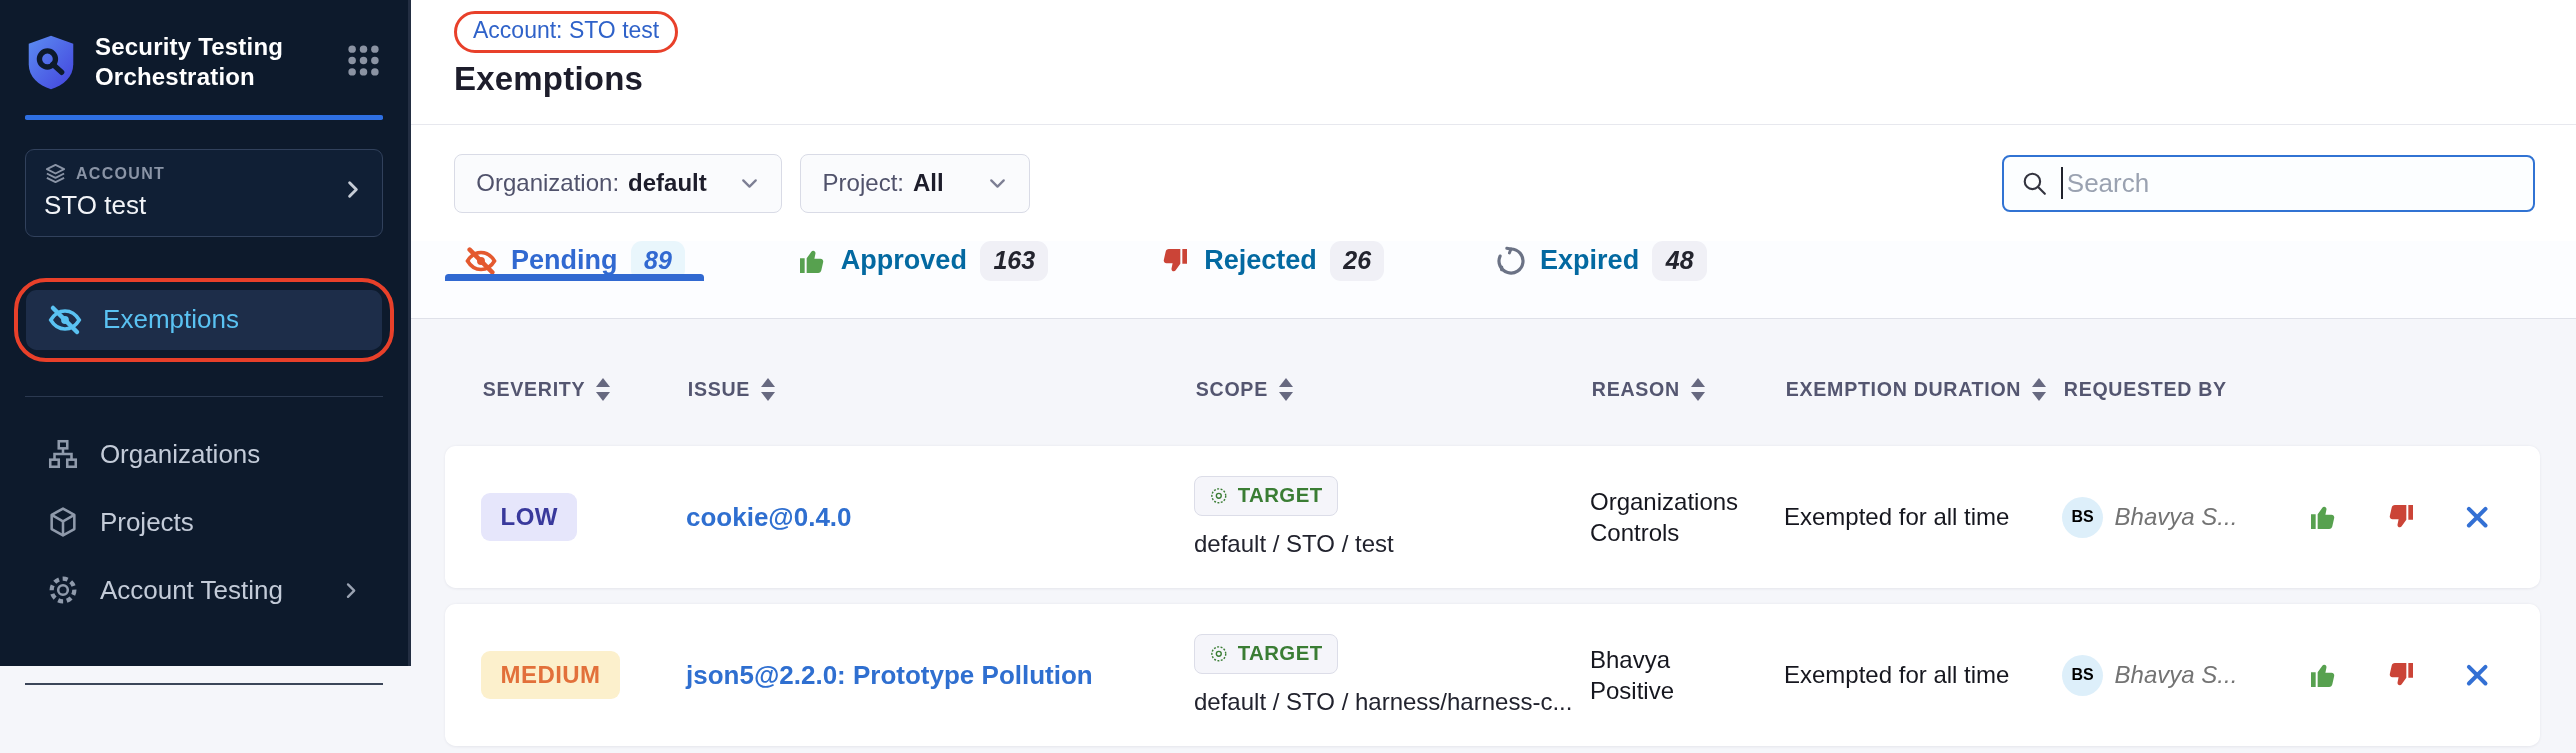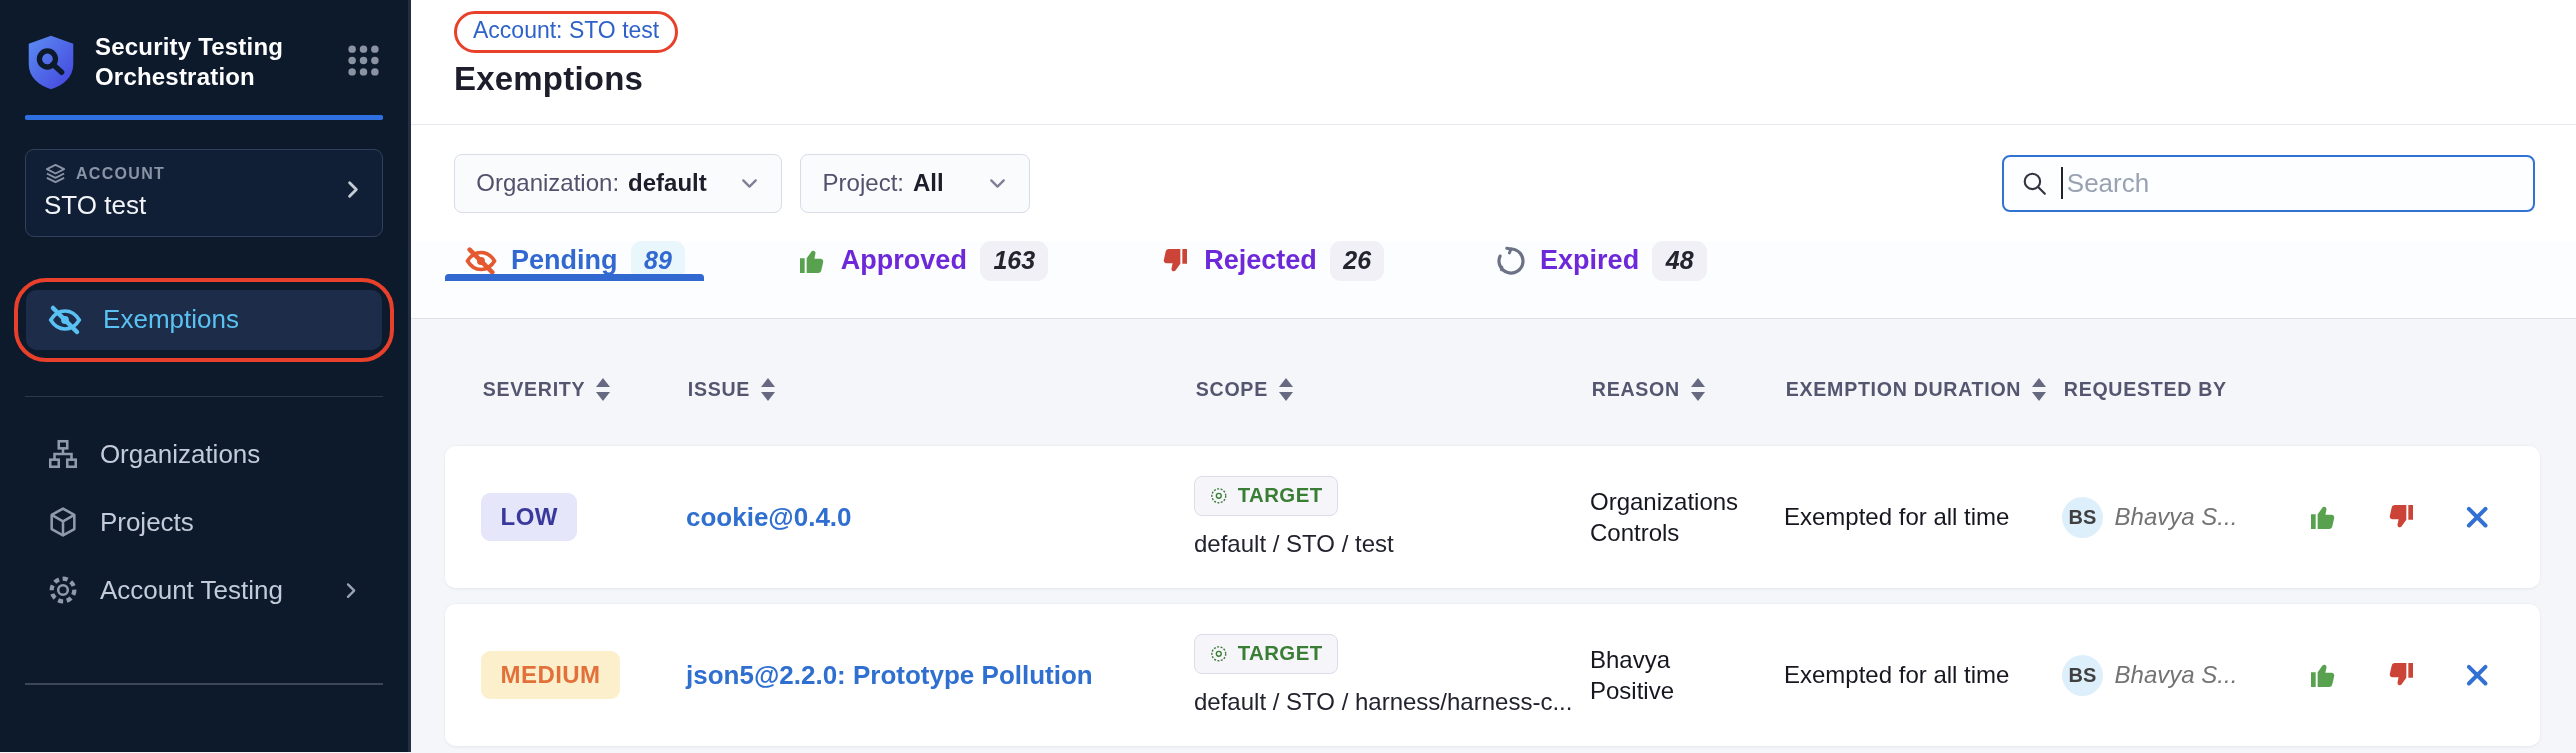--- a/index.html
+++ b/index.html
@@ -1,21 +1,21 @@
 <!DOCTYPE html>
 <html style="font-size:14.2px"><head>
 <meta charset="utf-8">
 <style>
   * { margin:0; padding:0; box-sizing:border-box; }
   html,body { width:2576px; height:754px; overflow:hidden; }
   body { font-family:"Liberation Sans", sans-serif; background:#f5f6fa; }
   .app { display:flex; width:2576px; height:754px; }
 
   
-  .sidebar { width:411px; height:752px; background:#0d1a2c; flex:0 0 411px; position:relative; border-right:3.6px solid #232e42; }
+  .sidebar { width:411px; height:666px; background:#0d1a2c; flex:0 0 411px; position:relative; border-right:3.6px solid #232e42; }
   .sb-header { display:flex; align-items:flex-start; padding:32px 25px 0 25px; }
   .logo-svg { width:52px; height:57px; flex:0 0 52px; margin-top:1.8px; }
   .sb-title { color:#ffffff; font-weight:bold; font-size:24px; line-height:30px; margin-left:18px; width:213px; letter-spacing:0.2px; }
   .grid-icon { margin-left:auto; margin-top:9px; cursor:pointer; }
   .sb-accent { height:5.3px; background:#2e6fe2; margin:23px 25px 0 25px; border-radius:1.8px; }
   .account-card { margin:28.4px 25px 0 25px; border:1.8px solid #31415c; background:#101f35; border-radius:9px; padding:12.4px 18px 14.2px 18px; position:relative; cursor:pointer; }
   .acc-top { display:flex; align-items:center; gap:9px; }
   .acc-label { color:#8a94a6; font-size:16px; font-weight:bold; letter-spacing:1.3px; }
   .acc-name { color:#f2f4f8; font-size:26px; margin-top:5.3px; }
   .acc-chev { position:absolute; right:18px; top:28.4px; }
@@ -45,21 +45,21 @@
   .dd-chev { margin-left:30px; }
   .dropdown.project .dd-chev { margin-left:41px; }
   .search-box { margin-left:auto; display:flex; align-items:center; width:533px; height:57px; border:2.7px solid #3173d3; border-radius:8px; background:#fcfeff; padding:0 16px; }
   .search-box svg { flex:0 0 28.4px; }
   .caret { width:2.7px; height:32px; background:#20222c; margin-left:12.4px; }
   .search-input { border:none; outline:none; background:transparent; font-size:26px; color:#20222c; margin-left:3.6px; width:100%; font-family:"Liberation Sans", sans-serif; }
   .search-input::placeholder { color:#9aa2b1; }
 
   .tabs { background:#fcfdff; height:78px; border-bottom:1.8px solid #dfe1e9; display:flex; align-items:flex-start; padding:0 0 0 34px; }
   .tab { display:flex; align-items:center; gap:13.3px; padding:0 18.7px; margin-right:73px; position:relative; cursor:pointer; }
-  .tab-label { font-size:27px; color:#6d28d9; font-weight:bold; }
+  .tab-label { font-size:27px; color:#0369a1; font-weight:bold; }
   .tab.active .tab-label { color:#3169d1; }
   .tab-count { font-size:25px; font-weight:bold; color:#23242e; background:#f0f0f6; border-radius:11px; padding:5.3px 13.3px;font-style:italic; }
   .tab.active .tab-count { color:#3169d1; background:#e9f6fc; }
   .tab.active::after { content:""; position:absolute; left:0; right:0; bottom:0; height:6.2px; background:#3169d1; border-radius:3.6px 3.6px 0 0; }
 
   .table-area { padding:50px 36px 0 34px; }
   .tgrid { display:grid; grid-template-columns:241px 508px 396px 194px 278px 229px auto; align-items:center; }
   .thead { padding:0 0 0 1.8px; height:41px; }
   .th { display:flex; align-items:center; gap:10.7px; color:#545670; font-size:19.6px; font-weight:bold; letter-spacing:0.7px; }
   .th:first-child { padding-left:36px; }
@@ -74,21 +74,21 @@
   .sev-low { background:#e6e6fb; color:#39399c; }
   .sev-medium { background:#fcf0cc; color:#e2703a; }
   .issue-link { color:#2f6fd0; font-size:26px; font-weight:bold; text-decoration:none; cursor:pointer; }
   .cell-scope { display:flex; flex-direction:column; align-items:flex-start; gap:14.2px; }
   .target-badge { display:flex; align-items:center; gap:9px; border:1.8px solid #dcdde8; background:#f5f5fa; border-radius:8px; padding:7.1px 14.2px; }
   .target-badge span { color:#3a7d34; font-size:20.4px; font-weight:bold; letter-spacing:0.4px; }
   .scope-path { color:#22232e; font-size:24px; }
   .cell-reason { color:#16171f; font-size:24px; line-height:31px; padding-right:27px; }
   .cell-duration { color:#16171f; font-size:24px; }
   .cell-req { display:flex; align-items:center; gap:11.6px; }
-  .avatar { width:41px; height:41px; border-radius:50%; background:#ddeffa; color:#404040; font-size:20px; font-weight:bold; display:flex; align-items:center; justify-content:center; flex:0 0 41px; }
+  .avatar { width:41px; height:41px; border-radius:50%; background:#ddeffa; color:#000000; font-size:16px; font-weight:bold; display:flex; align-items:center; justify-content:center; flex:0 0 41px; }
   .req-name { color:#737373; font-size:24px;font-style:italic; }
   .cell-actions { display:flex; align-items:center; gap:46px; padding-left:16px; }
   .act { cursor:pointer; display:flex; }
 </style>
 </head>
 <body>
 
 <div class="app">
 
   <aside class="sidebar">

